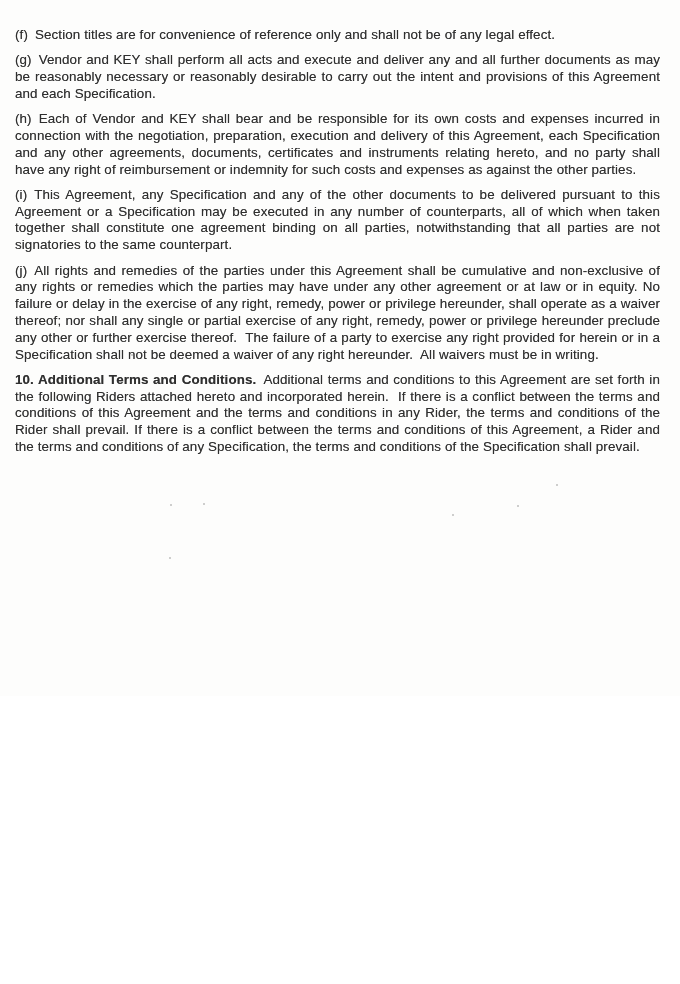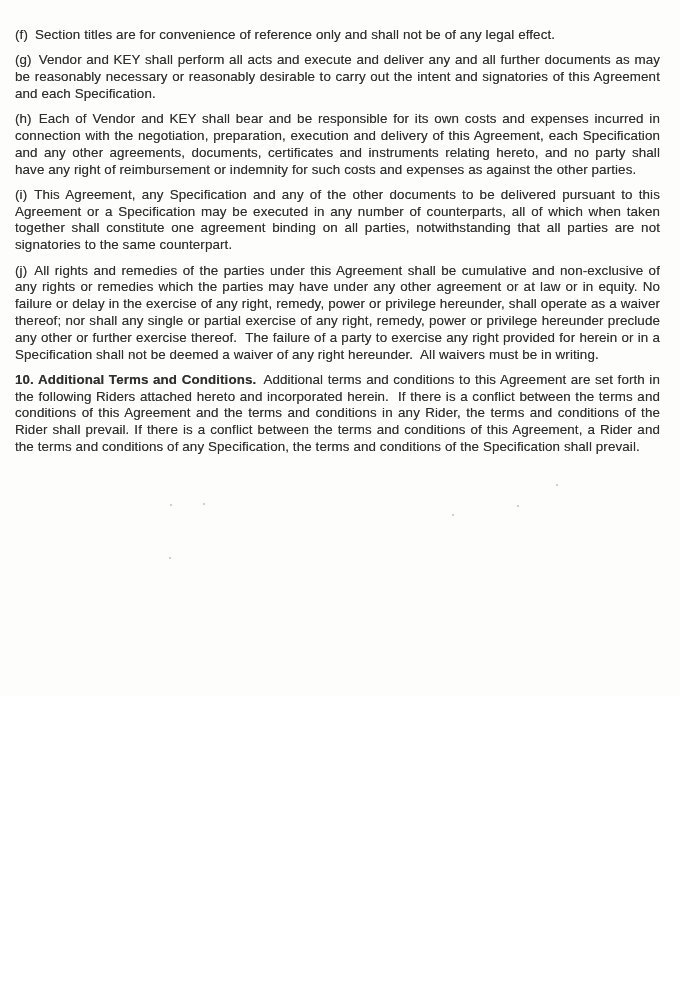--- a/index.html
+++ b/index.html
@@ -54,21 +54,21 @@
     background: #8d8d8d;
     opacity: 0.55;
   }
 </style>
 </head>
 <body>
 
 <div class="page">
   <div class="content">
       <p class="para"><span class="plabel">(f)</span><span class="ptext">Section titles are for convenience of reference only and shall not be of any legal effect.</span></p>
-      <p class="para"><span class="plabel">(g)</span><span class="ptext">Vendor and KEY shall perform all acts and execute and deliver any and all further documents as may be reasonably necessary or reasonably desirable to carry out the intent and signatories of this Agreement and each Specification.</span></p>
+      <p class="para"><span class="plabel">(g)</span><span class="ptext">Vendor and KEY shall perform all acts and execute and deliver any and all further documents as may be reasonably necessary or reasonably desirable to carry out the intent and provisions of this Agreement and each Specification.</span></p>
       <p class="para"><span class="plabel">(h)</span><span class="ptext">Each of Vendor and KEY shall bear and be responsible for its own costs and expenses incurred in connection with the negotiation, preparation, execution and delivery of this Agreement, each Specification and any other agreements, documents, certificates and instruments relating hereto, and no party shall have any right of reimbursement or indemnity for such costs and expenses as against the other parties.</span></p>
       <p class="para"><span class="plabel">(i)</span><span class="ptext">This Agreement, any Specification and any of the other documents to be delivered pursuant to this Agreement or a Specification may be executed in any number of counterparts, all of which when taken together shall constitute one agreement binding on all parties, notwithstanding that all parties are not signatories to the same counterpart.</span></p>
       <p class="para"><span class="plabel">(j)</span><span class="ptext">All rights and remedies of the parties under this Agreement shall be cumulative and non-exclusive of any rights or remedies which the parties may have under any other agreement or at law or in equity. No failure or delay in the exercise of any right, remedy, power or privilege hereunder, shall operate as a waiver thereof; nor shall any single or partial exercise of any right, remedy, power or privilege hereunder preclude any other or further exercise thereof.  The failure of a party to exercise any right provided for herein or in a Specification shall not be deemed a waiver of any right hereunder.  All waivers must be in writing.</span></p>
       <p class="para"><span class="heading">10. Additional Terms and Conditions.</span><span class="ptext">Additional terms and conditions to this Agreement are set forth in the following Riders attached hereto and incorporated herein.  If there is a conflict between the terms and conditions of this Agreement and the terms and conditions in any Rider, the terms and conditions of the Rider shall prevail. If there is a conflict between the terms and conditions of this Agreement, a Rider and the terms and conditions of any Specification, the terms and conditions of the Specification shall prevail.</span></p>
     </div>
 
   <div class="doc-id">ME1 25398456v.6</div>
   <div class="page-num">8</div>
 
   <div class="speck" style="left:131px; top:354px;"></div>

